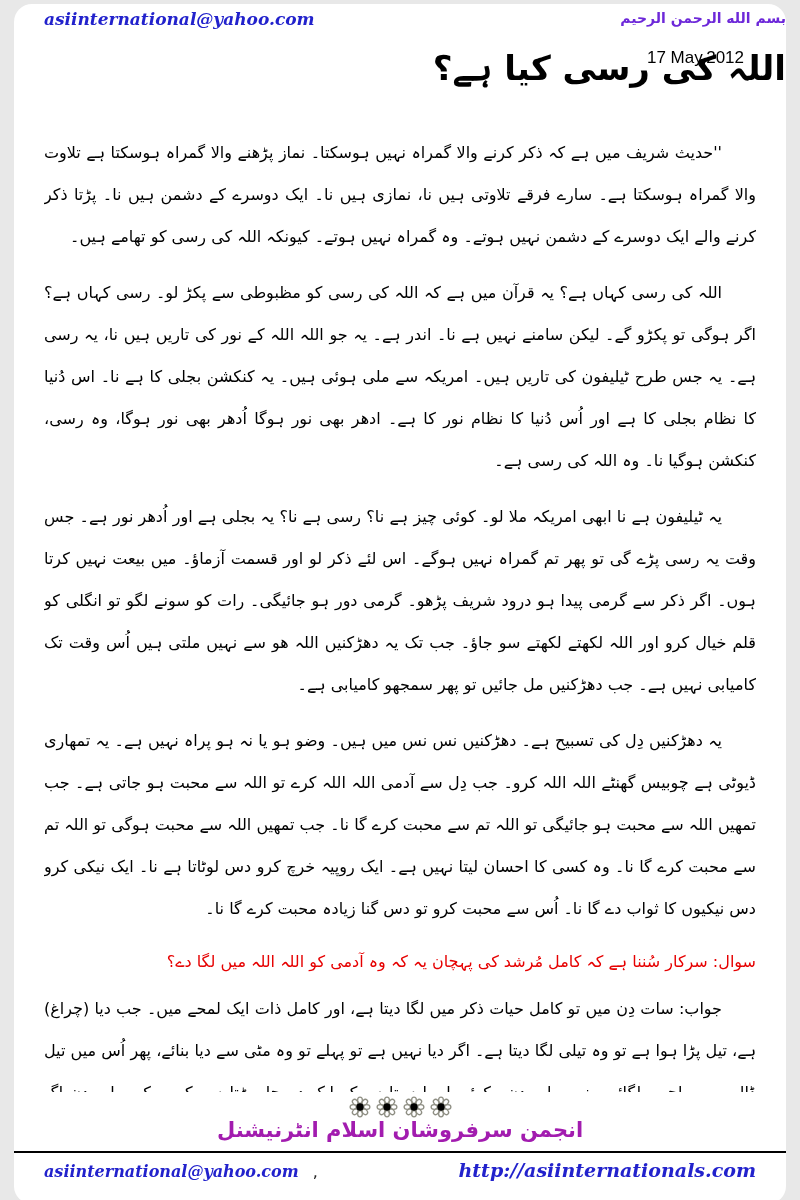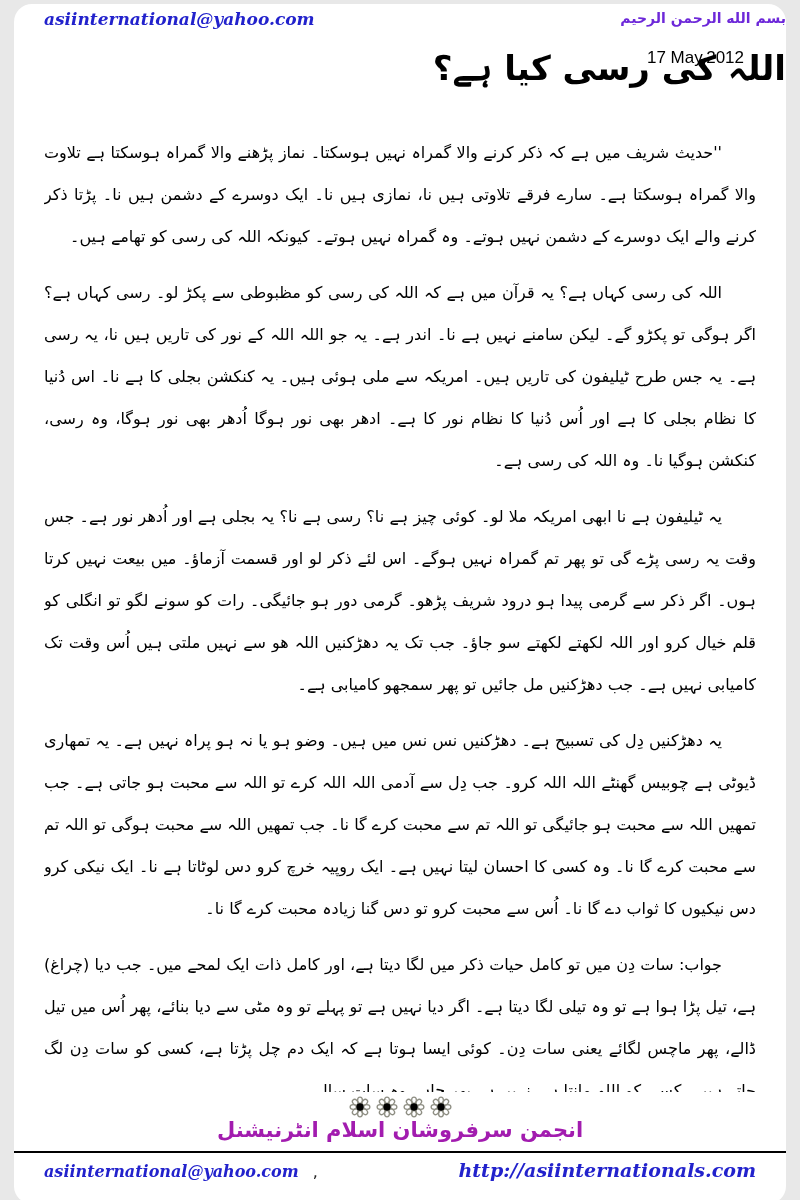--- a/index.html
+++ b/index.html
@@ -80,20 +80,21 @@
   <div class="email-top">asiinternational@yahoo.com</div>
   <div class="bismillah rtl">بسم الله الرحمن الرحيم</div>
   <div class="date">17 May,2012</div>
   <div class="title rtl">اللہ کی رسی کیا ہے؟</div>
 
   <div class="content">
     <p class="para">''حدیث شریف میں ہے کہ ذکر کرنے والا گمراہ نہیں ہوسکتا۔ نماز پڑھنے والا گمراہ ہوسکتا ہے تلاوت والا گمراہ ہوسکتا ہے۔ سارے فرقے تلاوتی ہیں نا، نمازی ہیں نا۔ ایک دوسرے کے دشمن ہیں نا۔ پڑتا ذکر کرنے والے ایک دوسرے کے دشمن نہیں ہوتے۔ وہ گمراہ نہیں ہوتے۔ کیونکہ اللہ کی رسی کو تھامے ہیں۔</p>
     <p class="para">اللہ کی رسی کہاں ہے؟ یہ قرآن میں ہے کہ اللہ کی رسی کو مظبوطی سے پکڑ لو۔ رسی کہاں ہے؟ اگر ہوگی تو پکڑو گے۔ لیکن سامنے نہیں ہے نا۔ اندر ہے۔ یہ جو اللہ اللہ کے نور کی تاریں ہیں نا، یہ رسی ہے۔ یہ جس طرح ٹیلیفون کی تاریں ہیں۔ امریکہ سے ملی ہوئی ہیں۔ یہ کنکشن بجلی کا ہے نا۔ اس دُنیا کا نظام بجلی کا ہے اور اُس دُنیا کا نظام نور کا ہے۔ ادھر بھی نور ہوگا اُدھر بھی نور ہوگا، وہ رسی، کنکشن ہوگیا نا۔ وہ اللہ کی رسی ہے۔</p>
     <p class="para">یہ ٹیلیفون ہے نا ابھی امریکہ ملا لو۔ کوئی چیز ہے نا؟ رسی ہے نا؟ یہ بجلی ہے اور اُدھر نور ہے۔ جس وقت یہ رسی پڑے گی تو پھر تم گمراہ نہیں ہوگے۔ اس لئے ذکر لو اور قسمت آزماؤ۔ میں بیعت نہیں کرتا ہوں۔ اگر ذکر سے گرمی پیدا ہو درود شریف پڑھو۔ گرمی دور ہو جائیگی۔ رات کو سونے لگو تو انگلی کو قلم خیال کرو اور اللہ لکھتے لکھتے سو جاؤ۔ جب تک یہ دھڑکنیں اللہ ھو سے نہیں ملتی ہیں اُس وقت تک کامیابی نہیں ہے۔ جب دھڑکنیں مل جائیں تو پھر سمجھو کامیابی ہے۔</p>
     <p class="para">یہ دھڑکنیں دِل کی تسبیح ہے۔ دھڑکنیں نس نس میں ہیں۔ وضو ہو یا نہ ہو پراہ نہیں ہے۔ یہ تمھاری ڈیوٹی ہے چوبیس گھنٹے اللہ اللہ کرو۔ جب دِل سے آدمی اللہ اللہ کرے تو اللہ سے محبت ہو جاتی ہے۔ جب تمھیں اللہ سے محبت ہو جائیگی تو اللہ تم سے محبت کرے گا نا۔ جب تمھیں اللہ سے محبت ہوگی تو اللہ تم سے محبت کرے گا نا۔ وہ کسی کا احسان لیتا نہیں ہے۔ ایک روپیہ خرچ کرو دس لوٹاتا ہے نا۔ ایک نیکی کرو دس نیکیوں کا ثواب دے گا نا۔ اُس سے محبت کرو تو دس گنا زیادہ محبت کرے گا نا۔</p>
+    <p class="question">سوال: سرکار سُننا ہے کہ کامل مُرشد کی پہچان یہ کہ وہ آدمی کو اللہ اللہ میں لگا دے؟</p>
     <p class="para answer">جواب: سات دِن میں تو کامل حیات ذکر میں لگا دیتا ہے، اور کامل ذات ایک لمحے میں۔ جب دیا (چراغ) ہے، تیل پڑا ہوا ہے تو وہ تیلی لگا دیتا ہے۔ اگر دیا نہیں ہے تو پہلے تو وہ مٹی سے دیا بنائے، پھر اُس میں تیل ڈالے، پھر ماچس لگائے یعنی سات دِن۔ کوئی ایسا ہوتا ہے کہ ایک دم چل پڑتا ہے، کسی کو سات دِن لگ جاتے ہیں۔ کسی کو اللہ مانتا ہی نہیں ہے پھر چاہے وہ سات سال</p>
 
   </div>
 
   <div class="ornaments">
     <svg class="flower" viewBox="0 0 24 24">
       <g fill="none" stroke="#8f8f84" stroke-width="1.4">
         <ellipse cx="12" cy="4.6" rx="2.6" ry="3.4"></ellipse>
           <ellipse cx="12" cy="4.6" rx="2.6" ry="3.4" transform="rotate(45 12 12)"></ellipse>
           <ellipse cx="12" cy="4.6" rx="2.6" ry="3.4" transform="rotate(90 12 12)"></ellipse>

